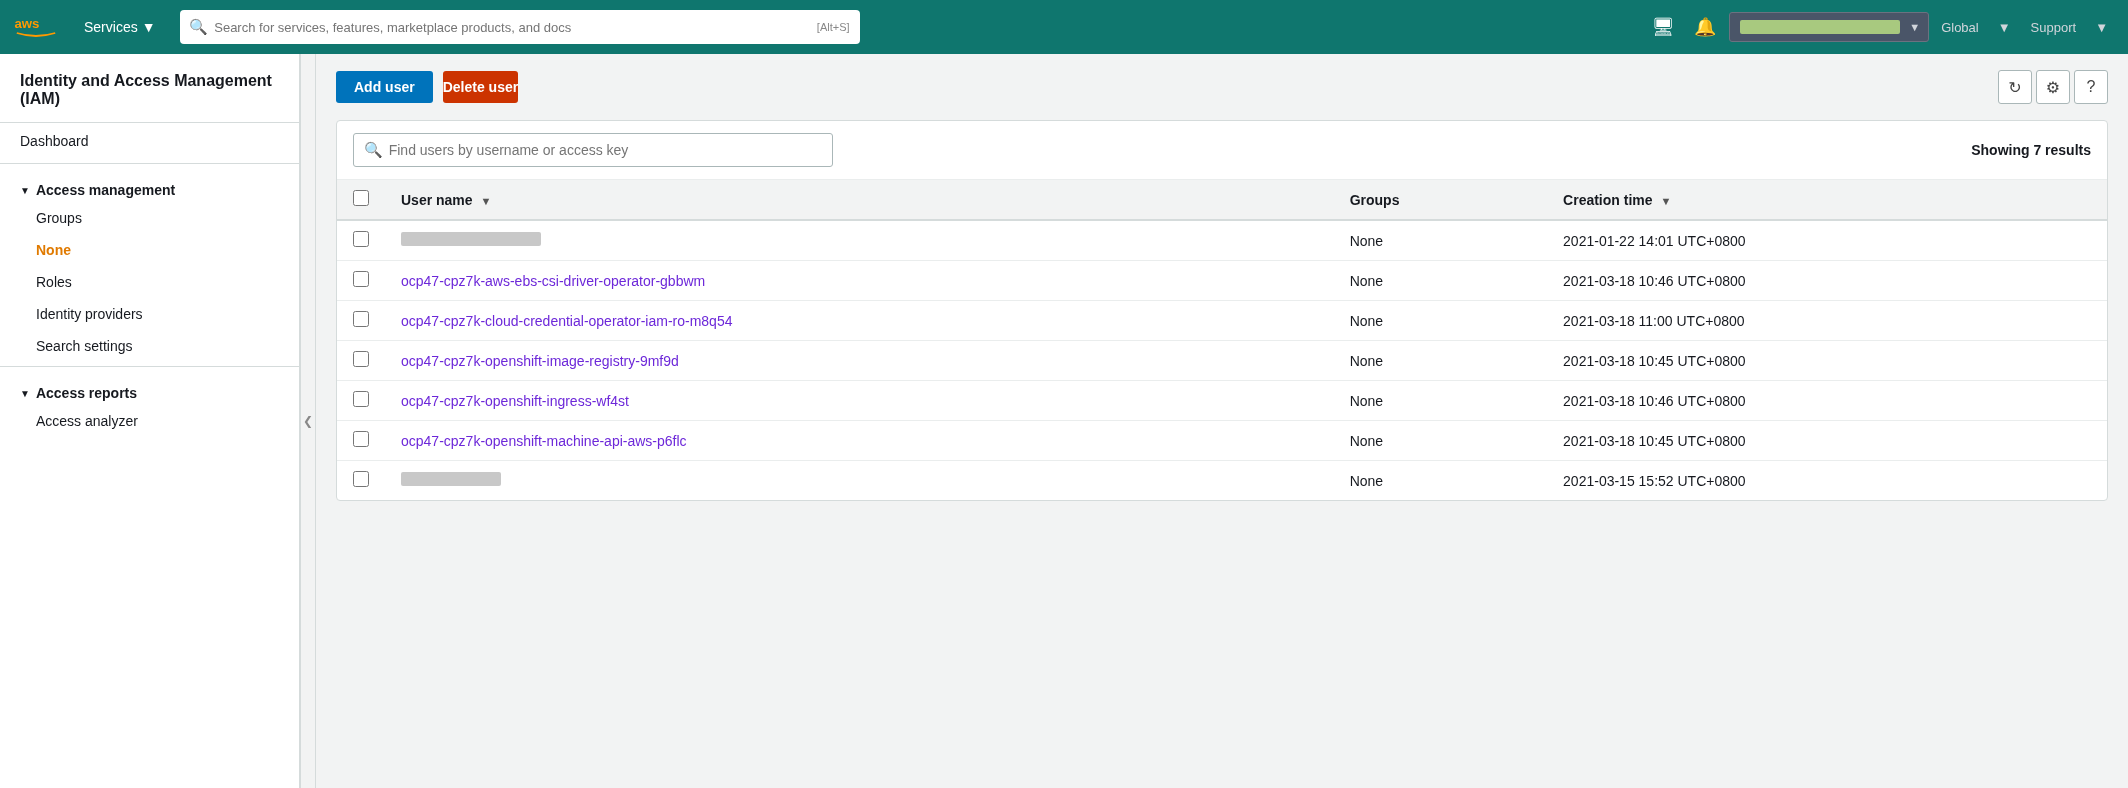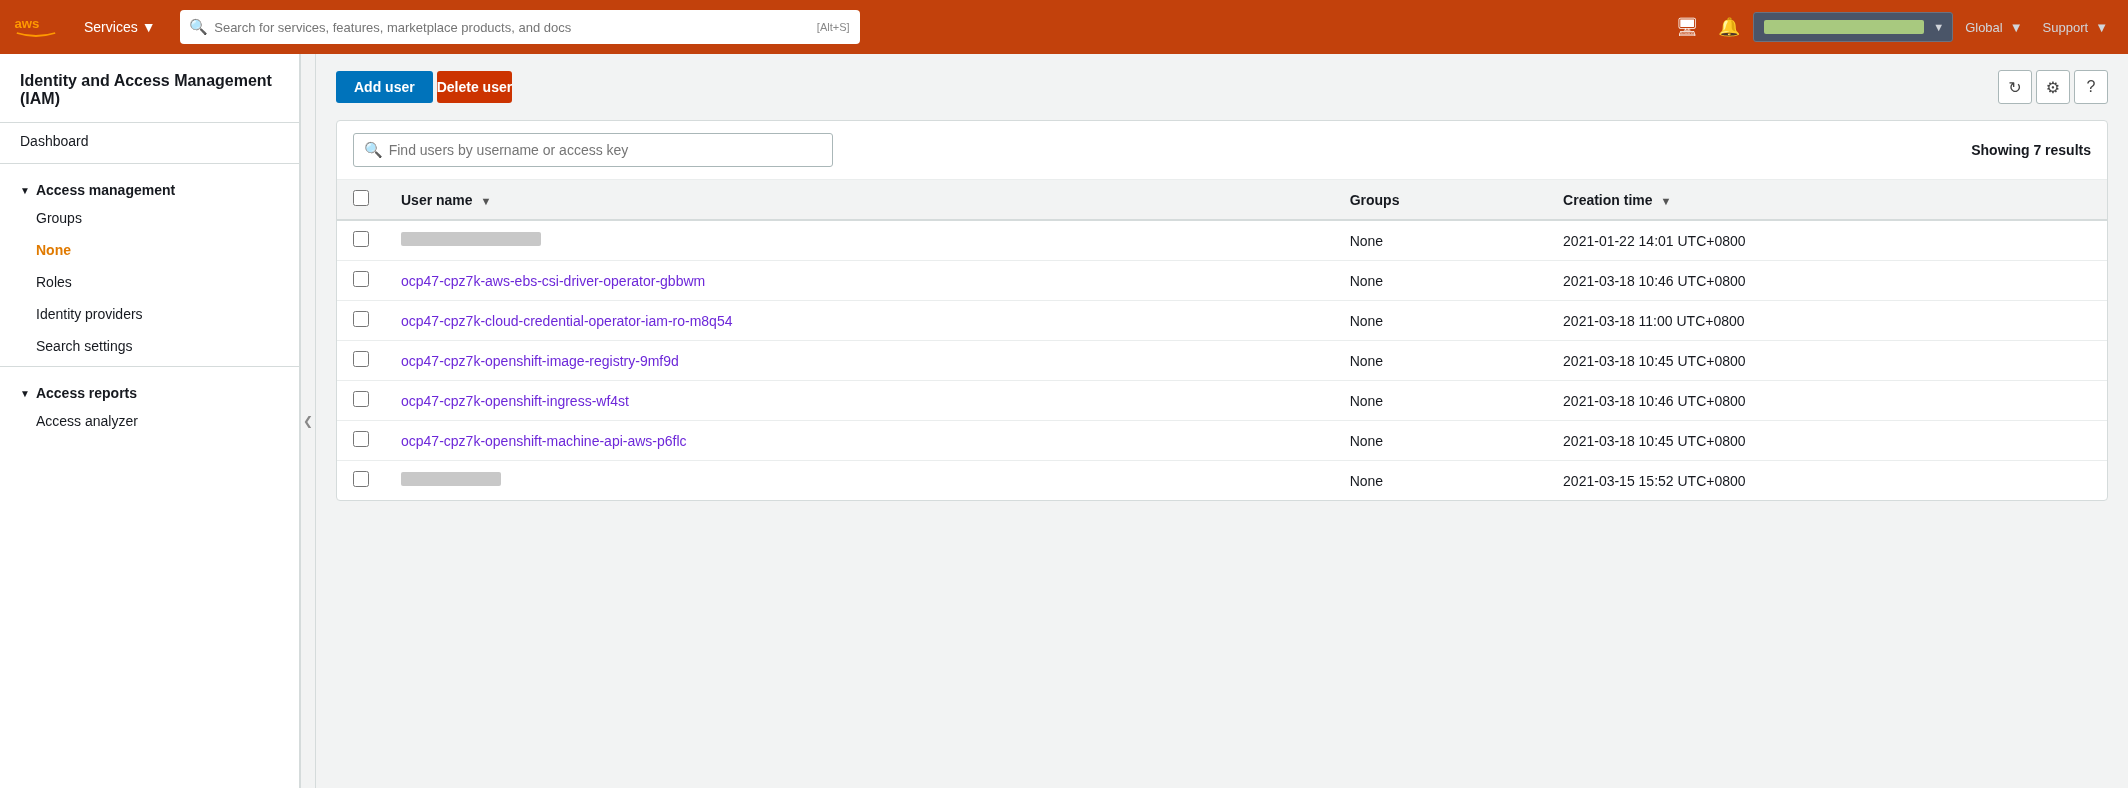--- a/index.html
+++ b/index.html
@@ -2,21 +2,21 @@
 <html><head>
   <meta charset="utf-8">
   <style>
     * { box-sizing: border-box; margin: 0; padding: 0; }
     body { font-family: "Amazon Ember", Arial, sans-serif; font-size: 14px; color: #16191f; background: #f2f3f3; }
 
     
     .top-nav {
       display: flex;
       align-items: center;
-      background: #c2410c;
+      background: #0f766e;
       height: 54px;
       padding: 0 12px;
       gap: 8px;
     }
     .aws-logo {
       display: flex; align-items: center; margin-right: 8px;
     }
     .aws-logo svg { width: 48px; height: 30px; }
     .nav-services-btn {
       color: #fff; background: none; border: none; cursor: pointer;
@@ -46,21 +46,21 @@
       background: #4a5568; border: 1px solid #6b7280; color: #d1d5db;
       border-radius: 3px; padding: 4px 24px 4px 10px; font-size: 13px; cursor: pointer;
       position: relative; display: flex; align-items: center; gap: 4px;
       height: 30px; min-width: 200px;
     }
     .nav-region-bar {
       background: #a8c97f; height: 14px; border-radius: 2px; width: 160px;
     }
     .nav-text-btn {
       background: none; border: none; color: #d1d5db; cursor: pointer;
-      font-size: 13px; display: flex; align-items: flex-end; gap: 7px; padding: 4px 8px;
+      font-size: 13px; display: flex; align-items: flex-end; gap: 19px; padding: 4px 8px;
     }
 
     
     .layout { display: flex; height: calc(100vh - 54px); }
 
     
     .sidebar {
       width: 300px; min-width: 300px; background: #fff;
       border-right: 1px solid #d5dbdb;
       overflow-y: auto; padding-bottom: 20px;
@@ -94,21 +94,21 @@
     
     .main-content {
       flex: 1; padding: 16px 20px; overflow-y: auto; background: #f2f3f3;
     }
 
     
     .toolbar {
       display: flex; align-items: center; justify-content: space-between;
       margin-bottom: 16px;
     }
-    .toolbar-left { display: flex; gap: 4px; }
+    .toolbar-left { display: flex; gap: 10px; }
     .toolbar-right { display: flex; gap: 4px; }
     .btn-primary {
       background: #0073bb; color: #fff; border: none; border-radius: 3px;
       padding: 8px 18px; font-size: 14px; font-weight: 600; cursor: pointer;
     }
     .btn-danger {
       background: #cc3300; color: #fff; border: none; border-radius: 3px;
       padding: 8px 0; font-size: 14px; font-weight: 600; cursor: pointer;
     }
     .icon-btn {

